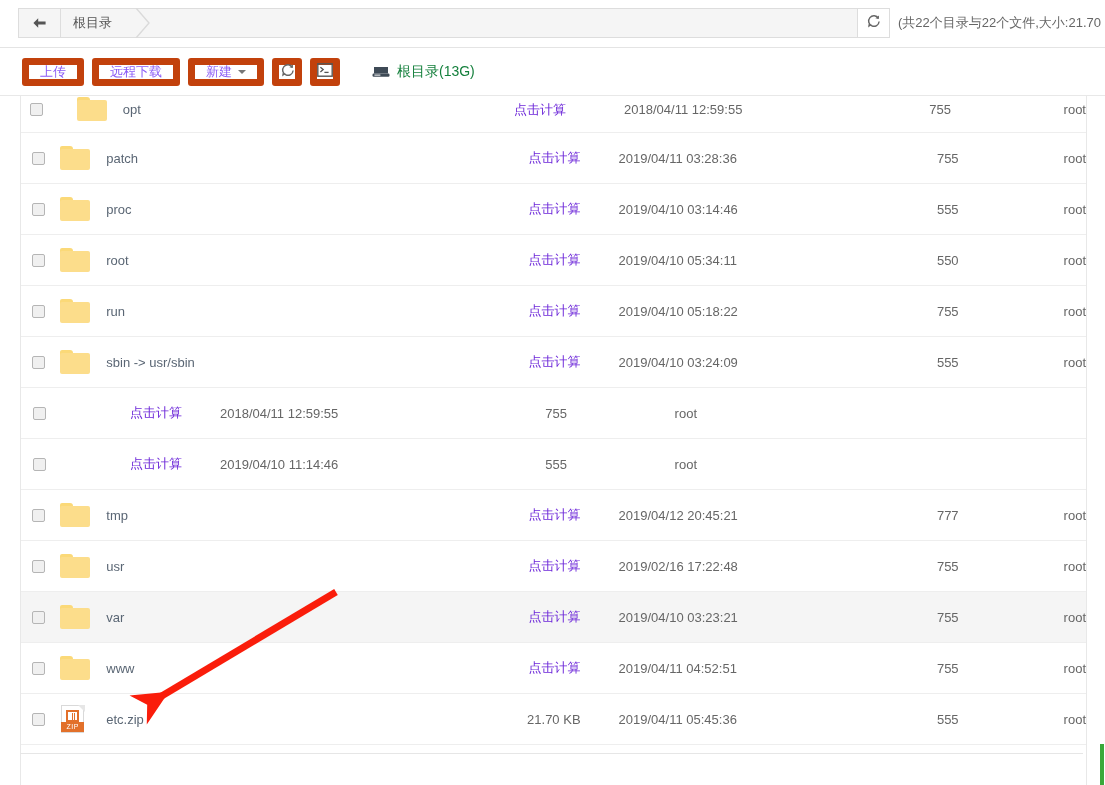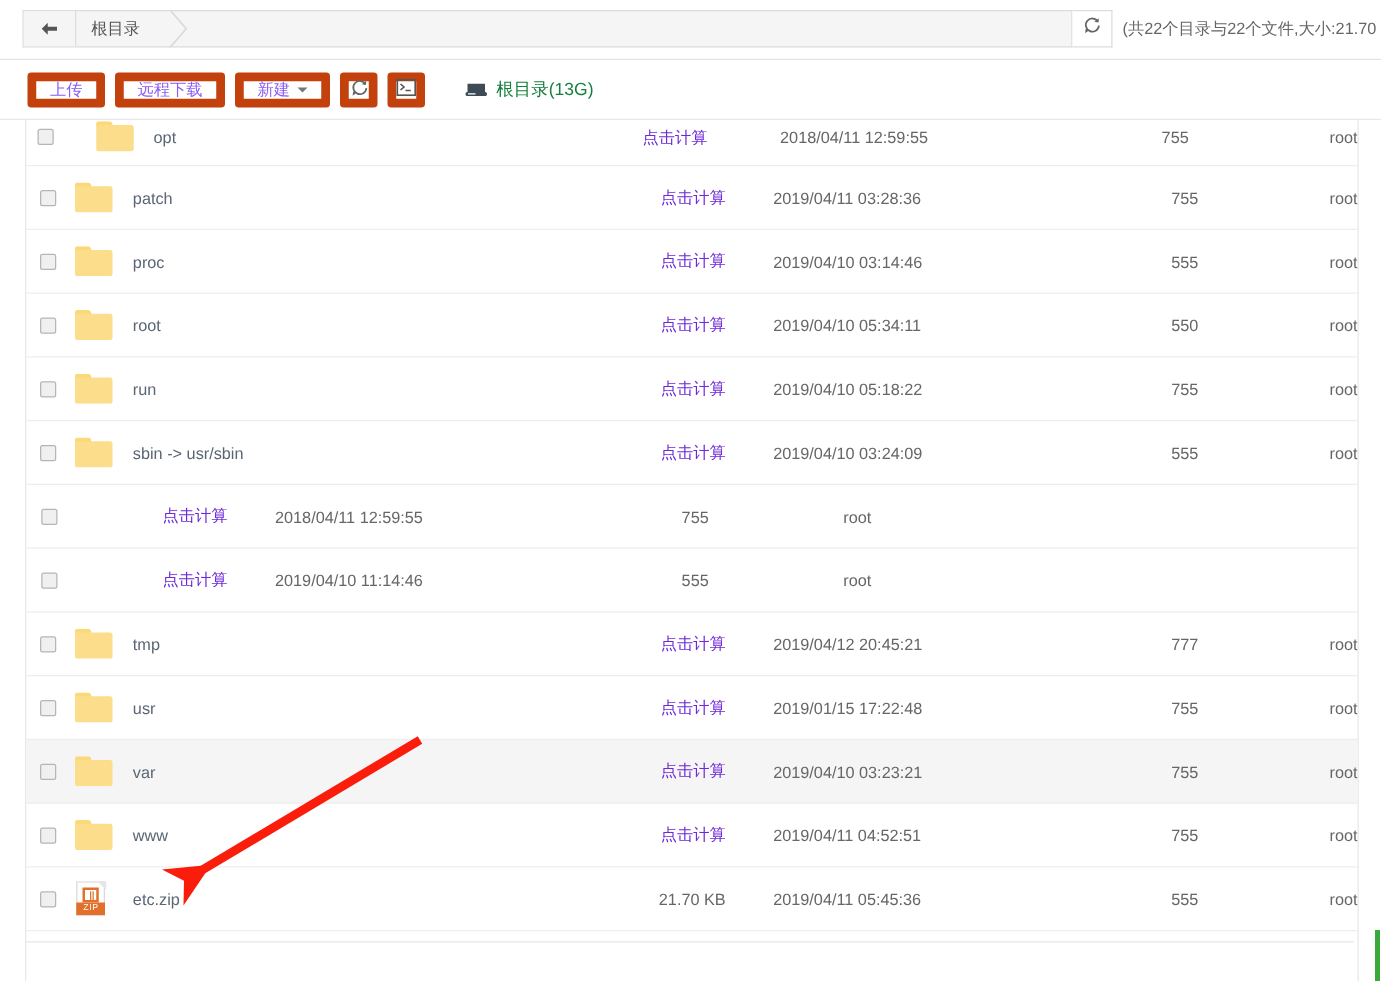--- a/index.html
+++ b/index.html
@@ -478,21 +478,21 @@
         <div class="c-name">
           <span class="ico-cell">
             <span class="folder-ico">
               <span class="tab"></span>
               <span class="body"></span>
             </span>
           </span>
           <span class="name-txt">usr</span>
         </div>
         <div class="c-size calc">点击计算</div>
-        <div class="c-date">2019/01/15 17:22:48</div>
+        <div class="c-date">2019/02/16 17:22:48</div>
         <div class="c-perm">755</div>
         <div class="c-owner">root</div>
       </div>
       <div class="row hovered">
         <div class="c-check">
           <span class="chk"></span>
         </div>
         <div class="c-name">
           <span class="ico-cell">
             <span class="folder-ico">

